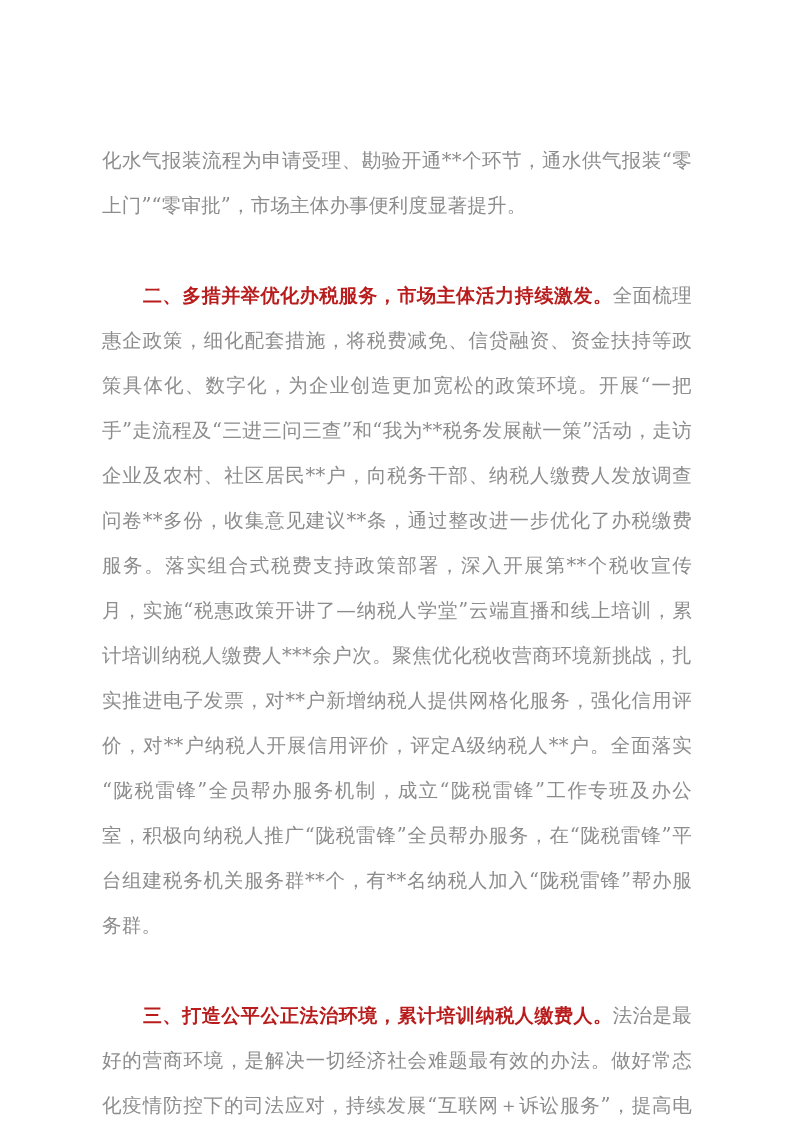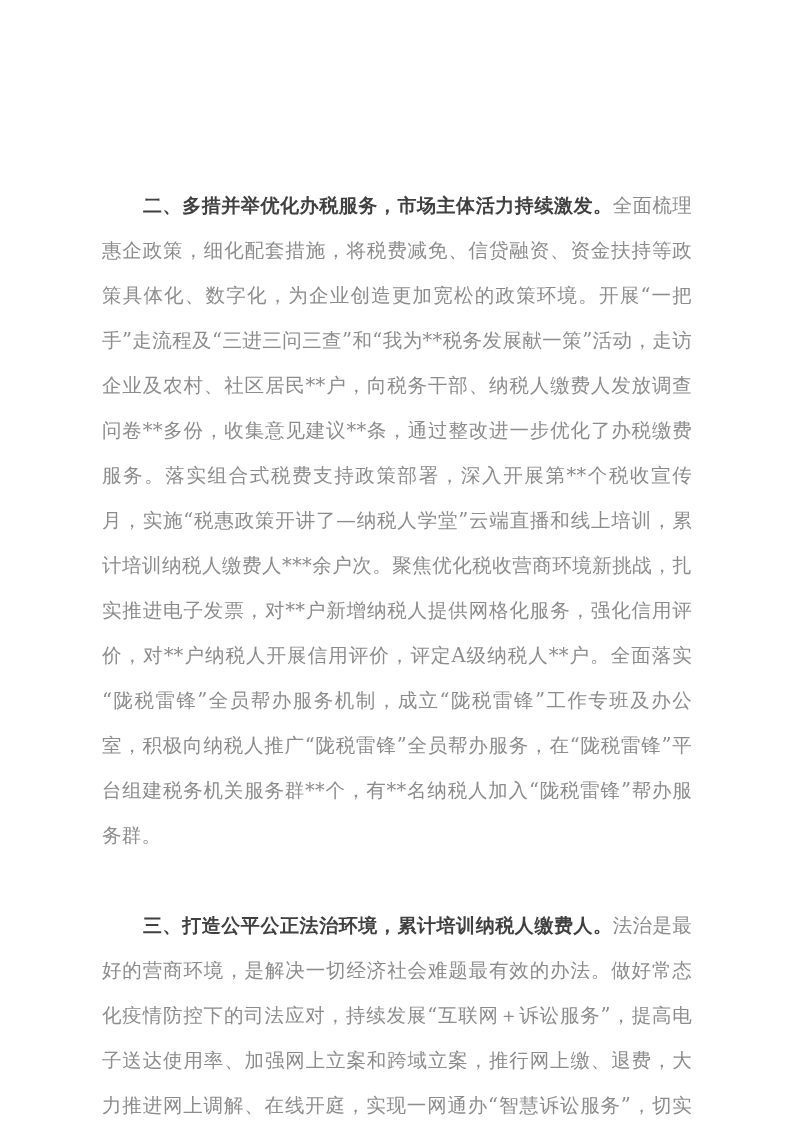--- a/index.html
+++ b/index.html
@@ -39,33 +39,36 @@
     -webkit-font-smoothing: antialiased;
   }
   p.indent {
     text-indent: 41px;
   }
   p.spaced {
     margin-top: 45px;
   }
   .hd {
     font-weight: 700;
-    color: #404040;
+    color: #b91c1c;
     font-family: "DejaVu Sans", "Liberation Sans", sans-serif;
     font-size: 19px;
     letter-spacing: 0.4px;
     margin-top: 48px;
   }
 </style>
 </head>
 <body>
 
 <div class="page">
   <div class="doc-body">
 
+    <p class="para">
+      <span class="body">化水气报装流程为申请受理、勘验开通**个环节，通水供气报装“零上门”“零审批”，市场主体办事便利度显著提升。</span>
+    </p>
 
     <p class="para indent spaced">
       <span class="hd">二、多措并举优化办税服务，市场主体活力持续激发。</span><span class="body">全面梳理惠企政策，细化配套措施，将税费减免、信贷融资、资金扶持等政策具体化、数字化，为企业创造更加宽松的政策环境。开展“一把手”走流程及“三进三问三查”和“我为**税务发展献一策”活动，走访企业及农村、社区居民**户，向税务干部、纳税人缴费人发放调查问卷**多份，收集意见建议**条，通过整改进一步优化了办税缴费服务。落实组合式税费支持政策部署，深入开展第**个税收宣传月，实施“税惠政策开讲了—纳税人学堂”云端直播和线上培训，累计培训纳税人缴费人***余户次。聚焦优化税收营商环境新挑战，扎实推进电子发票，对**户新增纳税人提供网格化服务，强化信用评价，对**户纳税人开展信用评价，评定A级纳税人**户。全面落实“陇税雷锋”全员帮办服务机制，成立“陇税雷锋”工作专班及办公室，积极向纳税人推广“陇税雷锋”全员帮办服务，在“陇税雷锋”平台组建税务机关服务群**个，有**名纳税人加入“陇税雷锋”帮办服务群。</span>
     </p>
 
     <p class="para indent spaced">
       <span class="hd">三、打造公平公正法治环境，累计培训纳税人缴费人。</span><span class="body">法治是最好的营商环境，是解决一切经济社会难题最有效的办法。做好常态化疫情防控下的司法应对，持续发展“互联网＋诉讼服务”，提高电子送达使用率、加强网上立案和跨域立案，推行网上缴、退费，大力推进网上调解、在线开庭，实现一网通办“智慧诉讼服务”，切实为企业诉讼有效节约时间和成本。在县工业园区管委会设立优化营商环境法官工作室，配备审、执两个团队，提前介入涉企纠纷，常态化开展诉前调解、纠纷排查、普法宣传，已受理涉企案件**件，结案**件，主动履行标的</span>
     </p>
 
   </div>

